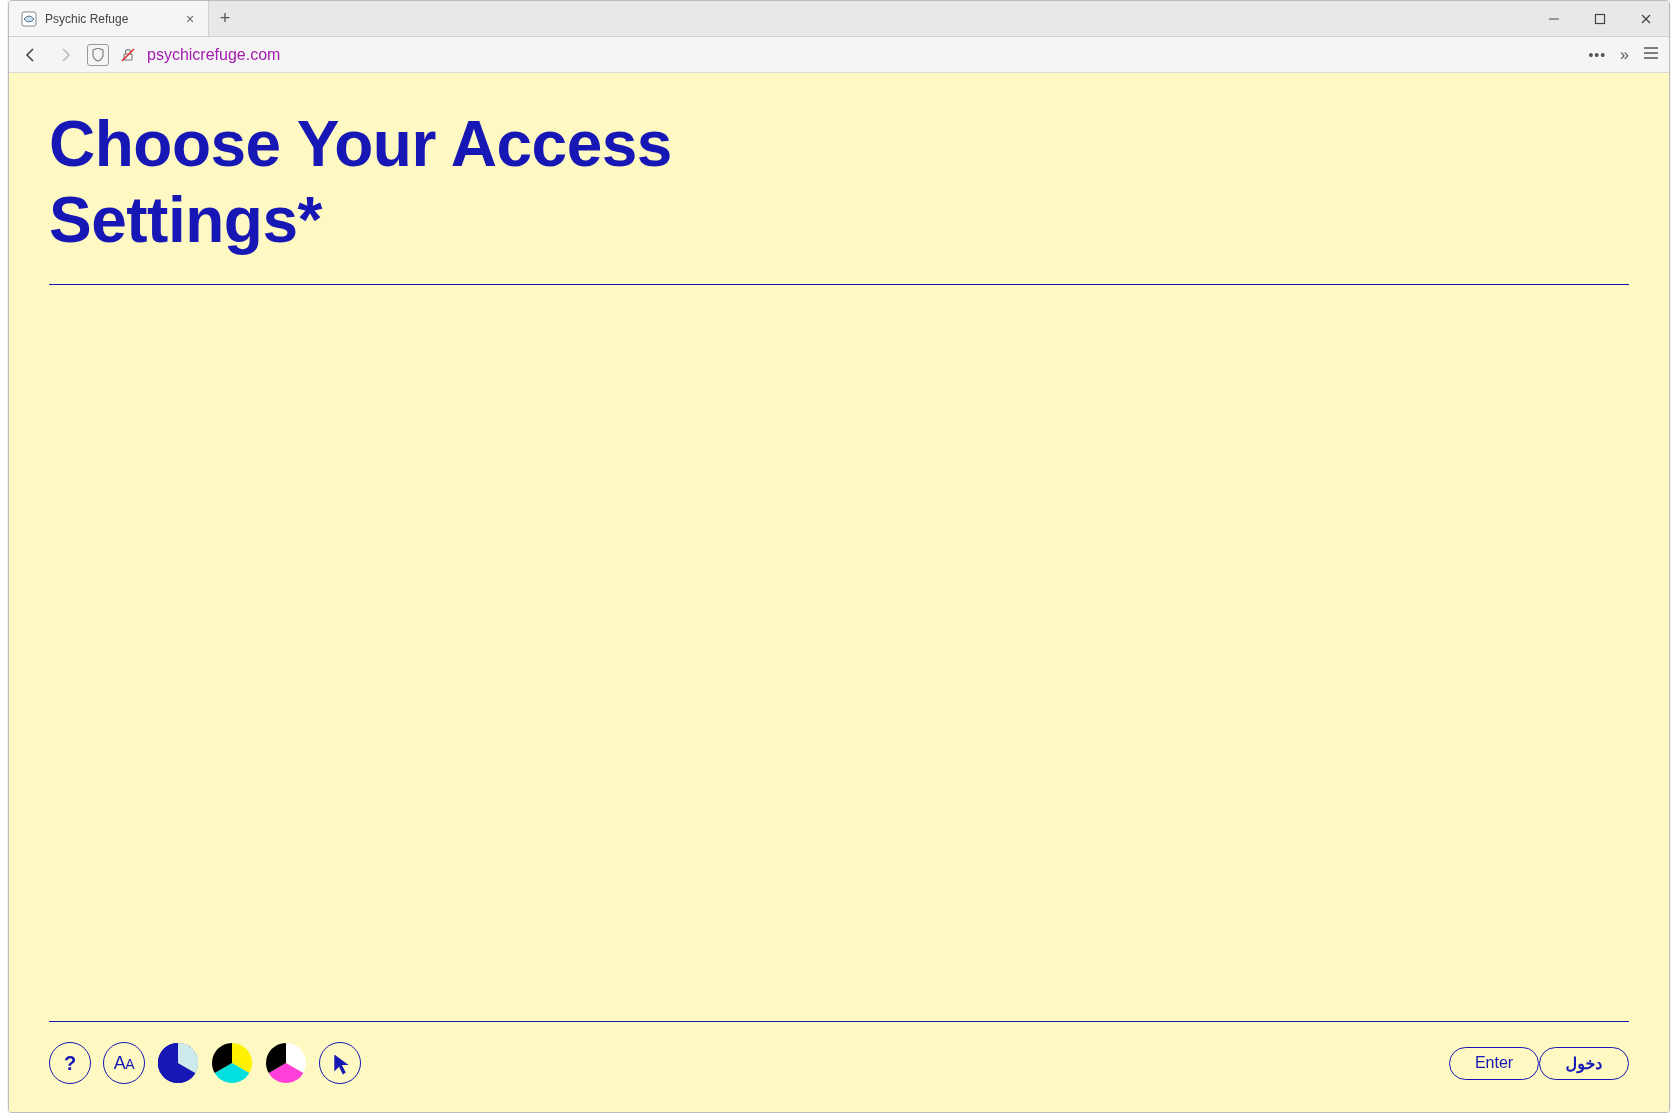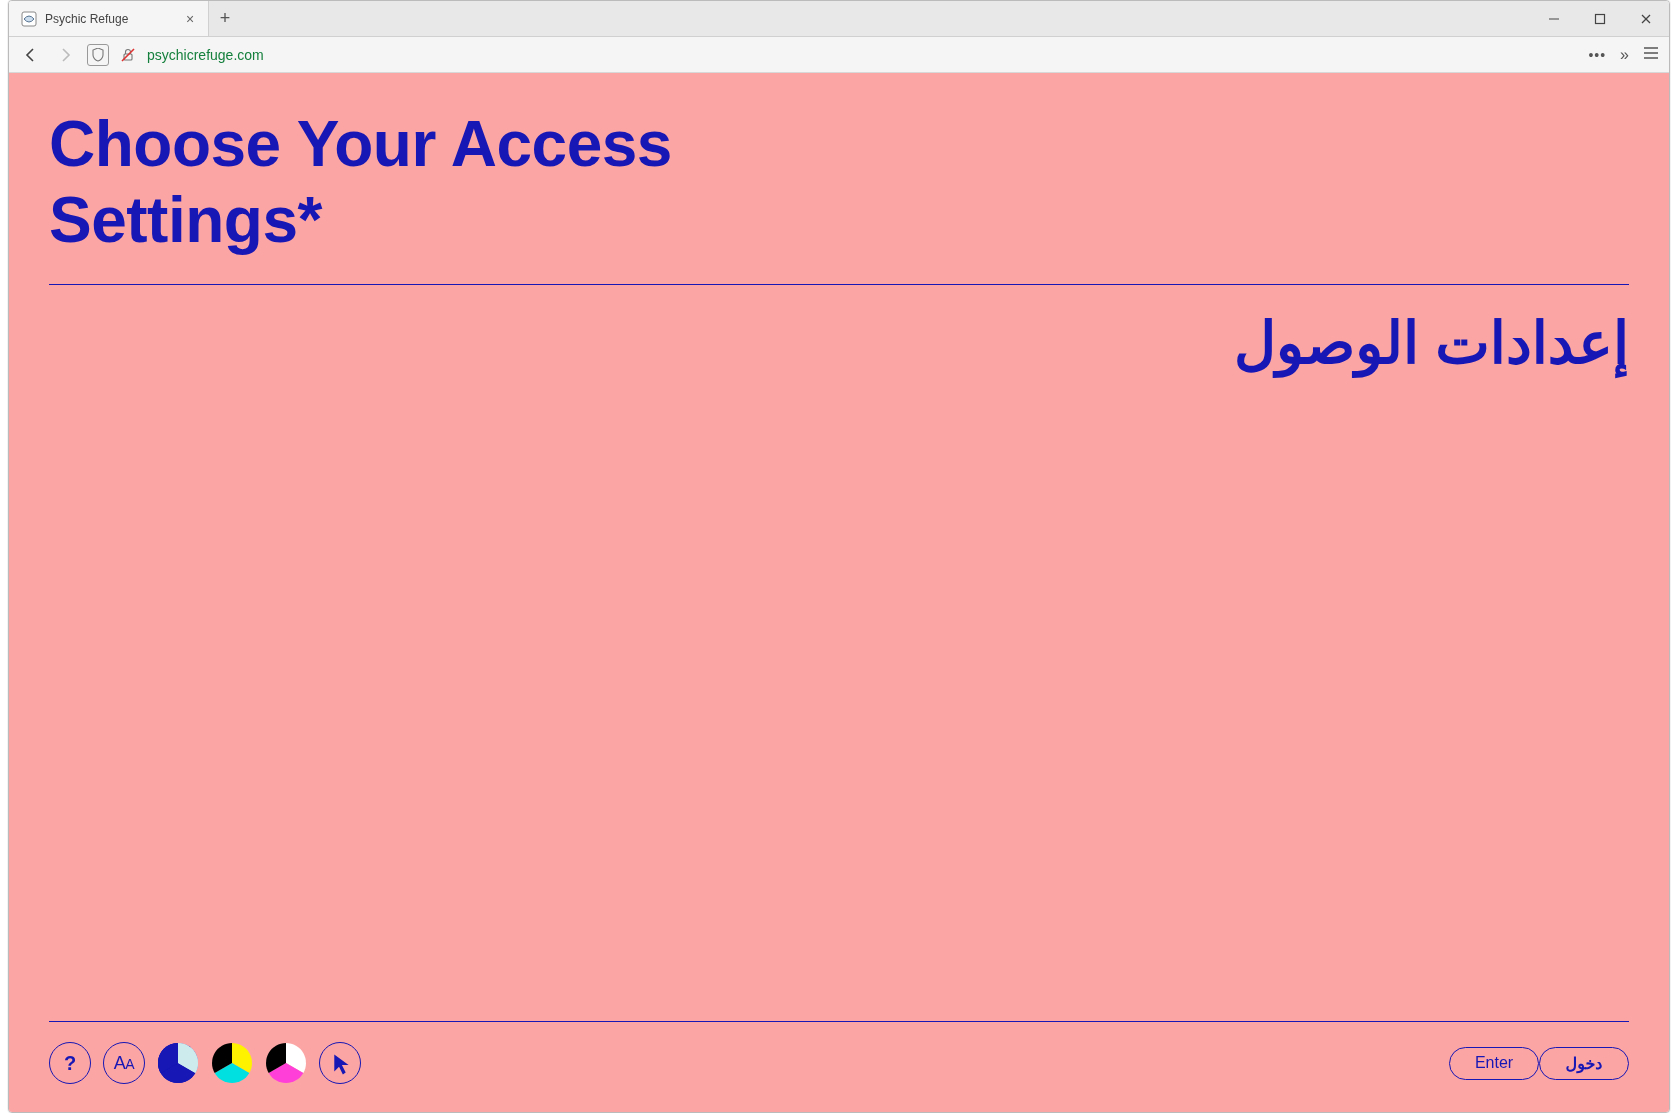--- a/index.html
+++ b/index.html
@@ -100,37 +100,37 @@
     width:22px;height:22px;
     border:1px solid #999; border-radius:3px;
     display:flex;align-items:center;justify-content:center;
     color:#666;
   }
   .addr-lock {
     width:18px;height:18px;
     display:flex;align-items:center;justify-content:center;
   }
   .url-text {
-    font-size:14px; color:#15803d;
+    font-size:16px; color:#a21caf;
     flex:0 0 auto;
   }
   .toolbar-spacer{flex:1;}
   .toolbar-right {
     display:flex; align-items:center; gap:14px;
     color:#555;
   }
   .toolbar-right .ellipsis { letter-spacing:1px; font-size:14px; cursor:pointer;}
   .toolbar-right .chevrons { font-size:16px; cursor:pointer;}
   .toolbar-right .hamburger { cursor:pointer;}
 
   
   .page {
     position:absolute;
     top:72px; left:0; right:0; bottom:0;
-    background: #fca5a5;
+    background: #fef9c3;
     padding: 30px 40px 28px 40px;
     display:flex;
     flex-direction:column;
   }
   .heading-en {
     color:#1617b4;
     font-weight:600;
     font-size:64px;
     line-height:1.18;
     letter-spacing:-0.5px;
@@ -269,21 +269,20 @@
             <line x1="1" y1="7" x2="15" y2="7" stroke="#555" stroke-width="1.6"></line>
             <line x1="1" y1="12" x2="15" y2="12" stroke="#555" stroke-width="1.6"></line>
           </svg>
       </span>
     </div>
   </div>
 
   <div class="page">
     <h1 class="heading-en">Choose Your Access Settings*</h1>
     <hr class="divider">
-    <div class="heading-ar">إعدادات الوصول</div>
     <div class="middle-space"></div>
     <hr class="footer-hr">
     <div class="footer-bar">
       <div class="footer-left">
 
         <div class="circle-btn">
           <span class="qmark">?</span>
         </div>
 
         <div class="circle-btn">

